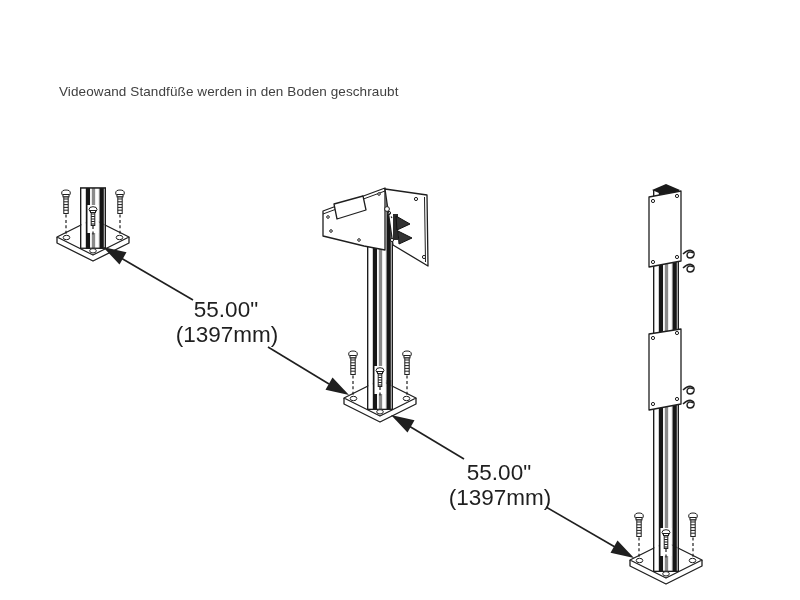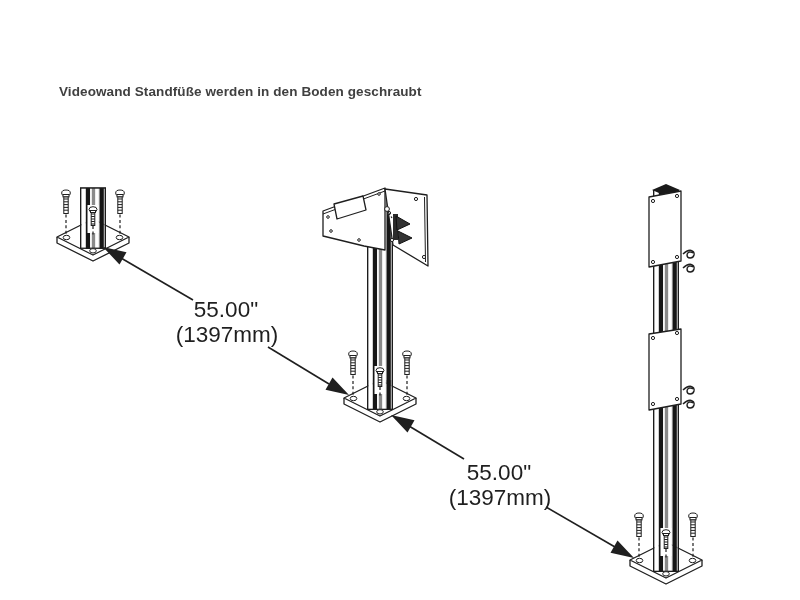--- a/index.html
+++ b/index.html
@@ -1,18 +1,18 @@
 <!DOCTYPE html>
 <html><head>
 <meta charset="utf-8">
 <style>
   html,body{margin:0;padding:0;background:#fff;}
   .stage{position:relative;width:800px;height:600px;background:#fff;overflow:hidden;
          font-family:"Liberation Sans",sans-serif;}
-  .page-title{position:absolute;left:59px;top:84px;font-size:13.5px;font-weight:bold;
+  .page-title{position:absolute;left:59px;top:84px;font-size:13.5px;font-weight:normal;
               color:#404040;letter-spacing:.1px;white-space:nowrap;}
   svg{position:absolute;left:0;top:0;}
   .ln{stroke:#1f1f1f;stroke-width:1.3;fill:#fff;stroke-linejoin:round;}
   .thin{stroke:#1f1f1f;stroke-width:1;fill:#fff;}
   .wire{stroke:#1f1f1f;stroke-width:1.6;fill:none;}
   .dash{stroke:#1f1f1f;stroke-width:1.2;fill:none;stroke-dasharray:3 2.4;}
   .head{fill:#1f1f1f;stroke:none;}
   .dim{font-family:"Liberation Sans",sans-serif;font-size:22.5px;}
   .clip{stroke:#1f1f1f;stroke-width:1.4;fill:none;}
 </style>

